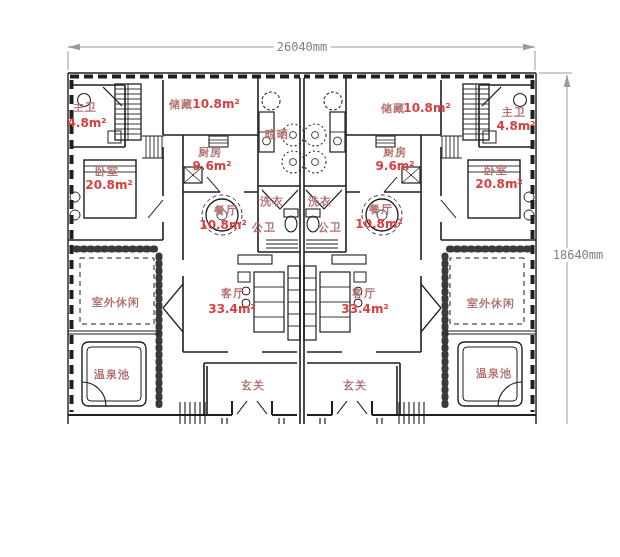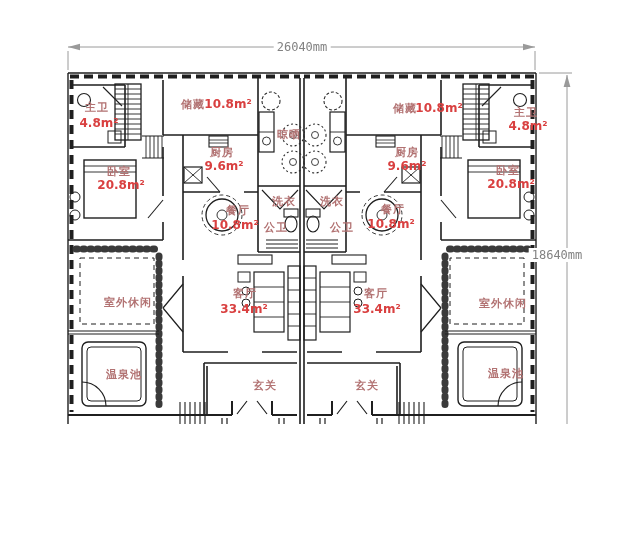--- a/index.html
+++ b/index.html
@@ -1,19 +1,19 @@
 <!DOCTYPE html>
 <html><head>
 <meta charset="utf-8">
 <style>
   html,body{margin:0;padding:0;background:#fff;}
   .stage{position:relative;width:620px;height:424px;background:#ffffff;overflow:hidden;
          font-family:"DejaVu Sans",sans-serif;}
   svg.plan{position:absolute;left:0;top:0;}
-  .lbl{position:absolute;transform:translate(-50%,-50%);white-space:nowrap;line-height:1;margin-left:12px;}
+  .lbl{position:absolute;transform:translate(-50%,-50%);white-space:nowrap;line-height:1;}
   .name{color:#b27272;font-size:11px;font-weight:bold;letter-spacing:1px;}
   .area{color:#d94040;font-size:12px;font-weight:bold;}
   .dim{position:absolute;transform:translate(-50%,-50%);background:#fff;padding:0 3px;
        color:#828282;font-size:12px;font-family:"DejaVu Sans Mono",monospace;white-space:nowrap;}
   .title{position:absolute;left:311px;top:502px;transform:translateX(-50%);
          color:#141414;font-size:25px;font-weight:600;letter-spacing:5px;white-space:nowrap;}
   .bottombar{position:absolute;left:0;top:543px;width:620px;height:12px;
              background:linear-gradient(#e6e6e6,#c7c7c7);border-top:1px solid #f0f0f0;}
 </style>
 </head>
@@ -125,21 +125,21 @@
       <polygon points="535,47 523,43.8 523,50.2" stroke="none"></polygon>
       <path d="M68 51 V70 M535 51 V70" fill="none"></path>
       <path d="M567 75 V470" fill="none"></path>
       <polygon points="567,75 563.6,87 570.4,87" stroke="none"></polygon>
       <polygon points="567,470 563.6,458 570.4,458" stroke="none"></polygon>
       <path d="M539 73 H572 M539 470 H572" fill="none"></path>
     </g>
   </svg>
 
   <div class="dim" style="left:302px;top:47px">26040mm</div>
-  <div class="dim" style="left:557px;top:255px">18640mm</div>
+  <div class="dim" style="left:578px;top:255px">18640mm</div>
 
   <div class="lbl name" style="left:85px;top:107px">主卫</div>
   <div class="lbl area" style="left:87px;top:123px">4.8m²</div>
   <div class="lbl name" style="left:181px;top:104px">储藏</div>
   <div class="lbl area" style="left:216px;top:104px">10.8m²</div>
   <div class="lbl name" style="left:210px;top:152px">厨房</div>
   <div class="lbl area" style="left:212px;top:166px">9.6m²</div>
   <div class="lbl name" style="left:107px;top:171px">卧室</div>
   <div class="lbl area" style="left:109px;top:185px">20.8m²</div>
   <div class="lbl name" style="left:226px;top:210px">餐厅</div>

